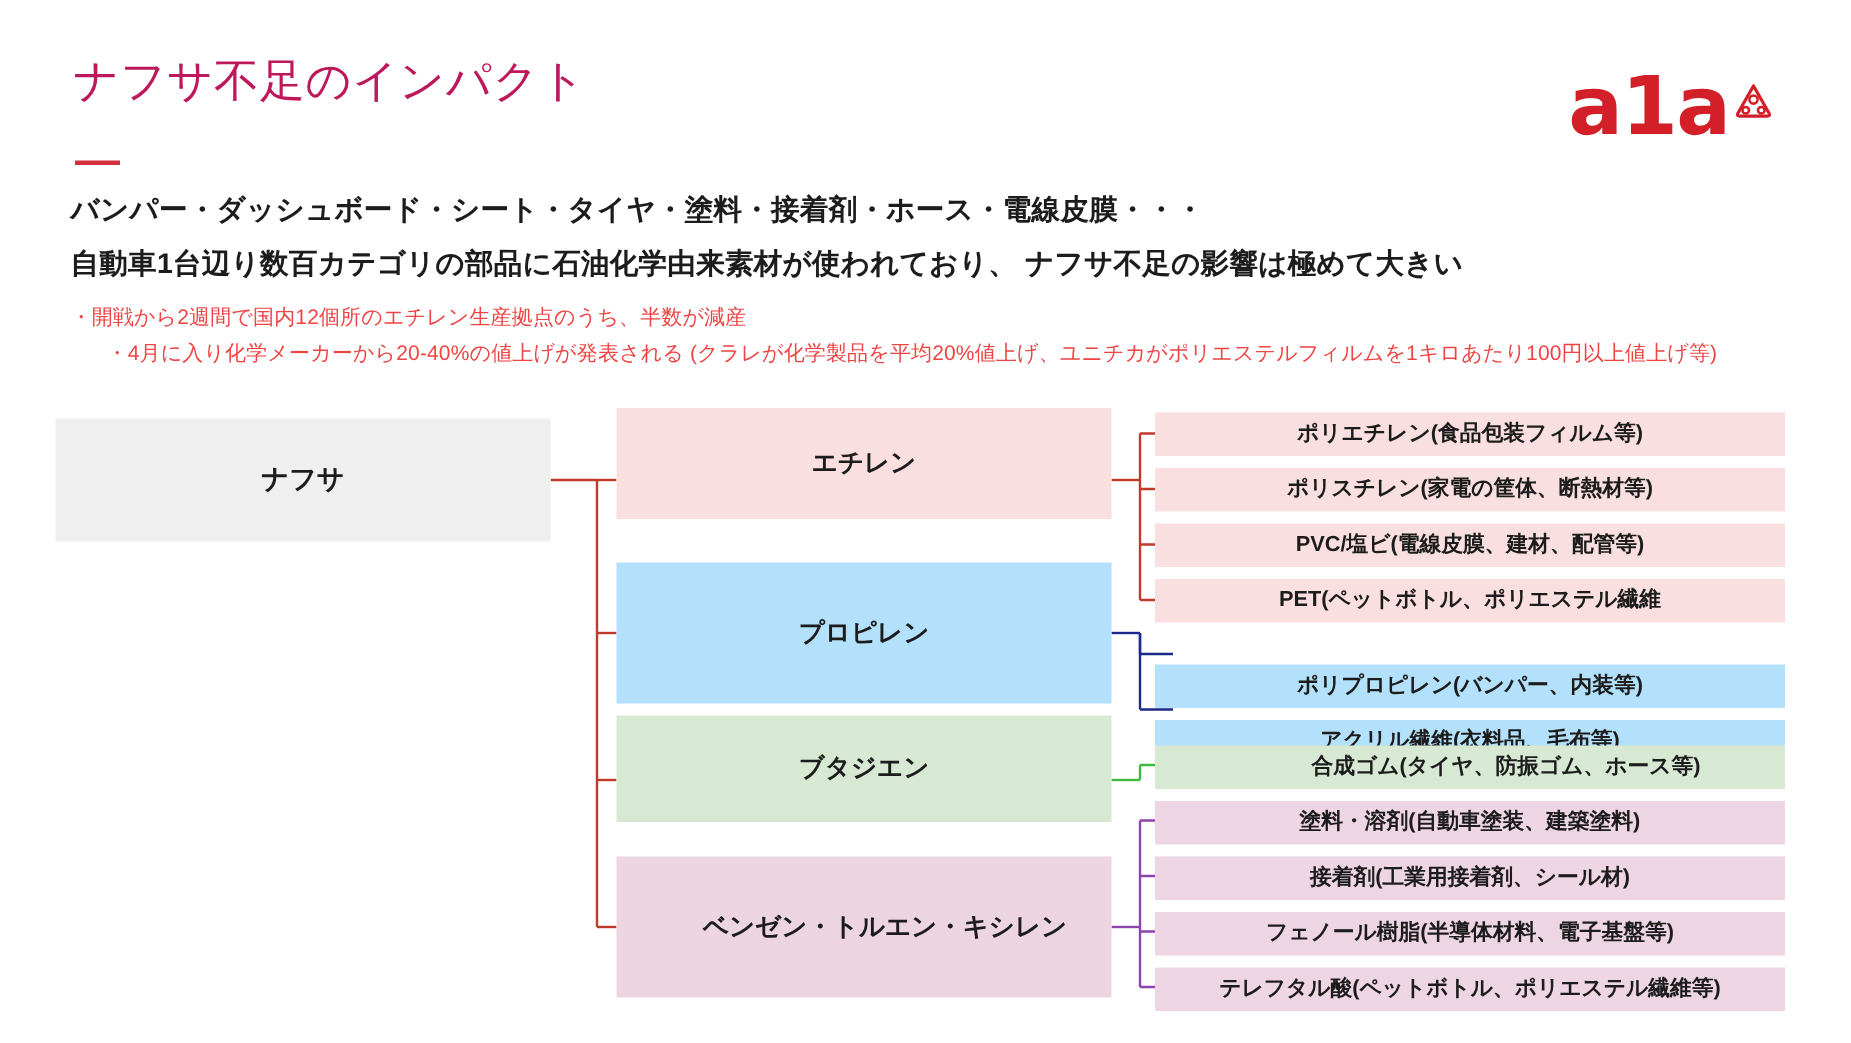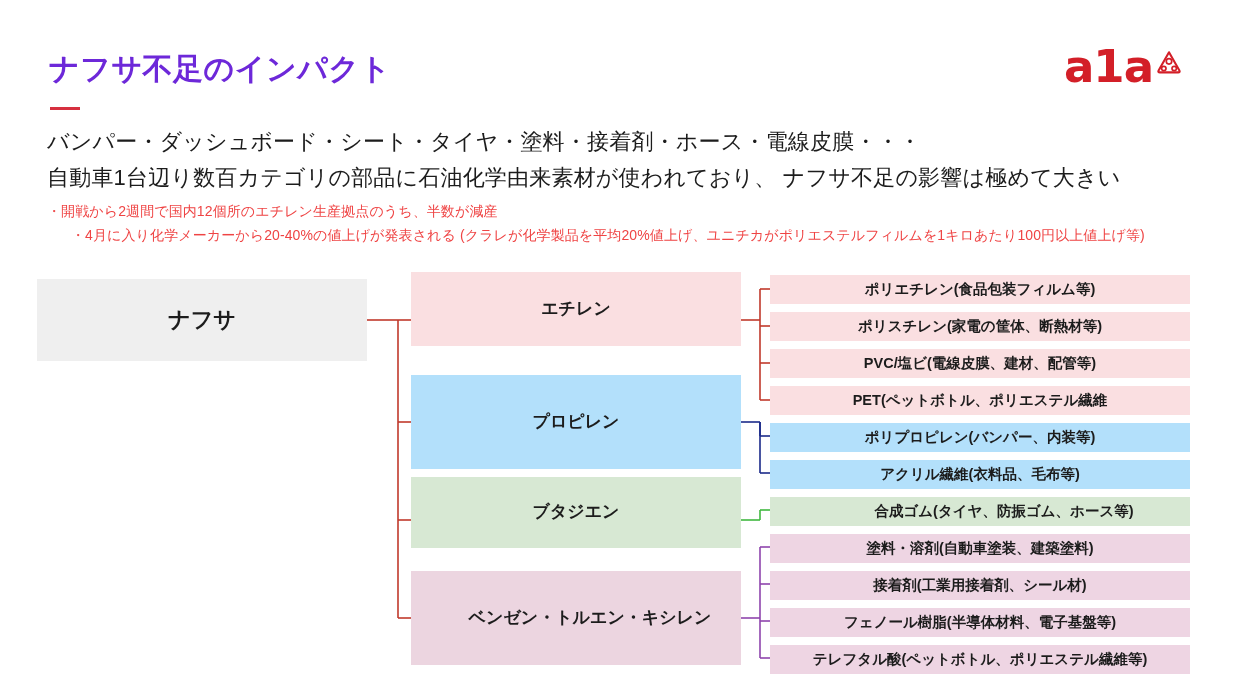--- a/index.html
+++ b/index.html
@@ -13,25 +13,25 @@
     position: relative;
     overflow: hidden;
     font-family: "Liberation Sans", "DejaVu Sans", sans-serif;
     color: #1a1a1a;
   }
 
   
   .slide-title {
     position: absolute;
     left: 49px;
-    top: 49px;
+    top: 34px;
     font-size: 30px;
-    font-weight: bold;
+    font-weight: normal;
     letter-spacing: 0.5px;
-    color: #6d28d9;
+    color: #be185d;
     white-space: nowrap;
   }
   .title-rule {
     position: absolute;
     left: 50px;
     top: 107px;
     width: 30px;
     height: 3px;
     background: #d6303f;
   }
@@ -39,39 +39,39 @@
   
   .logo-wrap {
     position: absolute;
     right: 52px;
     top: 44px;
     display: flex;
     align-items: center;
     gap: 3px;
   }
   .logo-text {
-    font-size: 45px;
+    font-size: 54px;
     font-weight: bold;
     color: #d31f28;
     line-height: 1;
     letter-spacing: -1px;
     font-family: "DejaVu Sans", sans-serif;
   }
   .logo-mark {
     width: 26px;
     height: 26px;
     margin-bottom: 9px;
   }
 
   
   .subtitle {
     position: absolute;
     left: 47px;
-    font-size: 22px;
-    font-weight: normal;
+    font-size: 19px;
+    font-weight: bold;
     color: #1c1c1c;
     white-space: nowrap;
     letter-spacing: 0.2px;
   }
   .subtitle-1 { top: 127px; }
   .subtitle-2 { top: 163px; }
 
   
   .bullet {
     position: absolute;
@@ -104,40 +104,40 @@
     font-weight: bold;
     color: #1c1c1c;
     line-height: 1.3;
   }
   .node-root {
     left: 37px;
     top: 279px;
     width: 330px;
     height: 82px;
     background: #efefef;
-    font-size: 22px;
+    font-size: 18px;
   }
   .node-mid {
     left: 411px;
     width: 330px;
     font-size: 17px;
   }
   .mid-ethylene  { top: 272px; height: 74px; background: #fadfe1; }
   .mid-propylene { top: 375px; height: 94px; background: #b3e0fb; }
   .mid-butadiene { top: 477px; height: 71px; background: #d7e8d3; }
   .mid-btx       { top: 571px; height: 94px; background: #ecd5e0; padding-left: 28px; }
 
   .node-leaf {
     left: 770px;
     width: 420px;
     height: 29px;
     font-size: 14.5px;
   }
   .leaf-pink   { background: #fadfe1; }
-  .leaf-blue   { background: #b3e0fb; }
+  .leaf-blue   { background: #b3e0fb; margin-top: 20px; }
   .leaf-green  { background: #d7e8d3; padding-left: 48px; }
   .leaf-mauve  { background: #eed5e3; }
 </style>
 </head>
 <body>
 
 <div class="slide-title">ナフサ不足のインパクト</div>
 <div class="title-rule"></div>
 
 <div class="logo-wrap">

